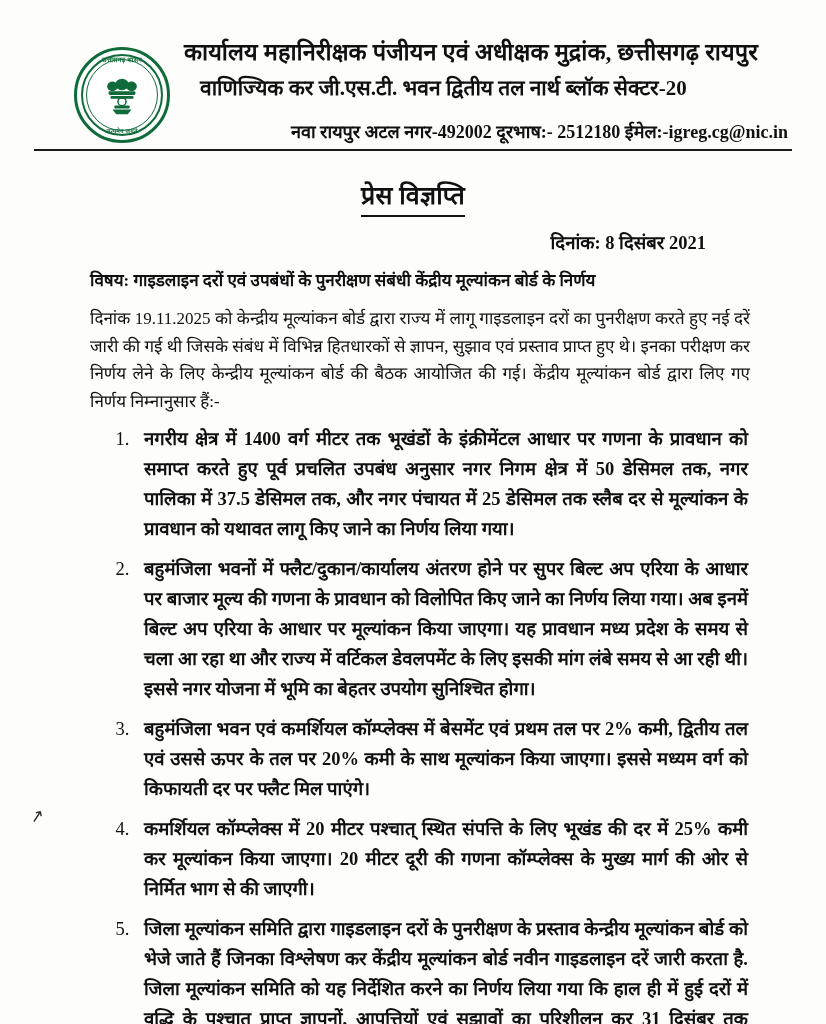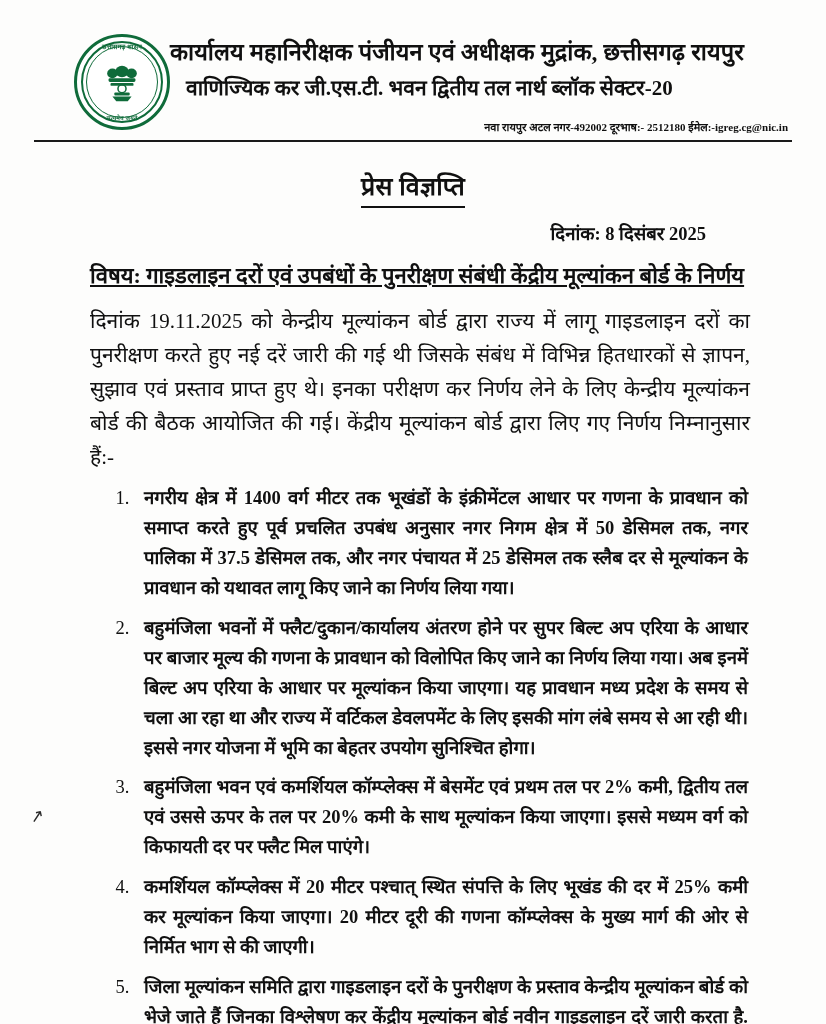--- a/index.html
+++ b/index.html
@@ -19,21 +19,22 @@
     min-height: 1024px;
     box-sizing: border-box;
     padding: 26px 34px 10px 34px;
     position: relative;
     background: #fdfdfc;
   }
 
   
   .letterhead {
     display: flex;
-    align-items: center;
+    align-items: flex-end;
+    gap: 14px;
     padding-left: 40px;
   }
   .emblem {
     width: 96px;
     height: 96px;
     flex: 0 0 96px;
     position: relative;
     margin-top: 4px;
   }
   .emblem .ring-outer {
@@ -91,21 +92,21 @@
   }
   .head-line2 {
     font-size: 21px;
     font-weight: bold;
     line-height: 1.3;
     margin-top: 8px;
     padding-left: 16px;
     white-space: nowrap;
   }
   .head-line3 {
-    font-size: 11px;
+    font-size: 18px;
     font-weight: bold;
     margin-top: 16px;
     text-align: right;
     padding-right: 4px;
     font-family: "Liberation Serif", serif;
   }
   .rule {
     border: none;
     border-top: 2px solid #1a1a1a;
     margin: 6px 0 0 0;
@@ -124,32 +125,31 @@
     padding-bottom: 6px;
   }
   .doc-date {
     text-align: right;
     font-size: 18.5px;
     font-weight: bold;
     margin-top: 18px;
     padding-right: 86px;
   }
   .subject {
-    font-size: 22px;
+    font-size: 17px;
     font-weight: bold;
     margin-top: 14px;
     padding-left: 56px;
     padding-right: 40px;
     line-height: 1.5;
-    text-decoration: underline;
   }
 
   
   .body-para {
-    font-size: 21px;
+    font-size: 17px;
     line-height: 1.62;
     margin-top: 12px;
     padding-left: 56px;
     padding-right: 42px;
     text-align: justify;
   }
   ol.points {
     margin: 10px 0 0 0;
     padding-left: 100px;
     padding-right: 44px;
@@ -207,21 +207,21 @@
       <div class="head-line2">वाणिज्यिक कर जी.एस.टी. भवन द्वितीय तल नार्थ ब्लॉक सेक्टर-20</div>
       <div class="head-line3">नवा रायपुर अटल नगर-492002 दूरभाष:- 2512180 ईमेल:-igreg.cg@nic.in</div>
     </div>
   </div>
   <hr class="rule">
 
   <div class="doc-title">
     <span class="u">प्रेस विज्ञप्ति</span>
   </div>
 
-  <div class="doc-date">दिनांक: 8 दिसंबर 2025</div>
+  <div class="doc-date">दिनांक: 8 दिसंबर 2021</div>
 
   <div class="subject">विषय: गाइडलाइन दरों एवं उपबंधों के पुनरीक्षण संबंधी केंद्रीय मूल्यांकन बोर्ड के निर्णय</div>
 
   <div class="body-para">दिनांक 19.11.2025 को केन्द्रीय मूल्यांकन बोर्ड द्वारा राज्य में लागू गाइडलाइन दरों का पुनरीक्षण करते हुए नई दरें जारी की गई थी जिसके संबंध में विभिन्न हितधारकों से ज्ञापन, सुझाव एवं प्रस्ताव प्राप्त हुए थे। इनका परीक्षण कर निर्णय लेने के लिए केन्द्रीय मूल्यांकन बोर्ड की बैठक आयोजित की गई। केंद्रीय मूल्यांकन बोर्ड द्वारा लिए गए निर्णय निम्नानुसार हैं:-</div>
 
   <ol class="points">
     <li>नगरीय क्षेत्र में 1400 वर्ग मीटर तक भूखंडों के इंक्रीमेंटल आधार पर गणना के प्रावधान को समाप्त करते हुए पूर्व प्रचलित उपबंध अनुसार नगर निगम क्षेत्र में 50 डेसिमल तक, नगर पालिका में 37.5 डेसिमल तक, और नगर पंचायत में 25 डेसिमल तक स्लैब दर से मूल्यांकन के प्रावधान को यथावत लागू किए जाने का निर्णय लिया गया।</li>
     <li>बहुमंजिला भवनों में फ्लैट/दुकान/कार्यालय अंतरण होने पर सुपर बिल्ट अप एरिया के आधार पर बाजार मूल्य की गणना के प्रावधान को विलोपित किए जाने का निर्णय लिया गया। अब इनमें बिल्ट अप एरिया के आधार पर मूल्यांकन किया जाएगा। यह प्रावधान मध्य प्रदेश के समय से चला आ रहा था और राज्य में वर्टिकल डेवलपमेंट के लिए इसकी मांग लंबे समय से आ रही थी। इससे नगर योजना में भूमि का बेहतर उपयोग सुनिश्चित होगा।</li>
     <li>बहुमंजिला भवन एवं कमर्शियल कॉम्प्लेक्स में बेसमेंट एवं प्रथम तल पर 2% कमी, द्वितीय तल एवं उससे ऊपर के तल पर 20% कमी के साथ मूल्यांकन किया जाएगा। इससे मध्यम वर्ग को किफायती दर पर फ्लैट मिल पाएंगे।</li>
     <li>कमर्शियल कॉम्प्लेक्स में 20 मीटर पश्चात् स्थित संपत्ति के लिए भूखंड की दर में 25% कमी कर मूल्यांकन किया जाएगा। 20 मीटर दूरी की गणना कॉम्प्लेक्स के मुख्य मार्ग की ओर से निर्मित भाग से की जाएगी।</li>

